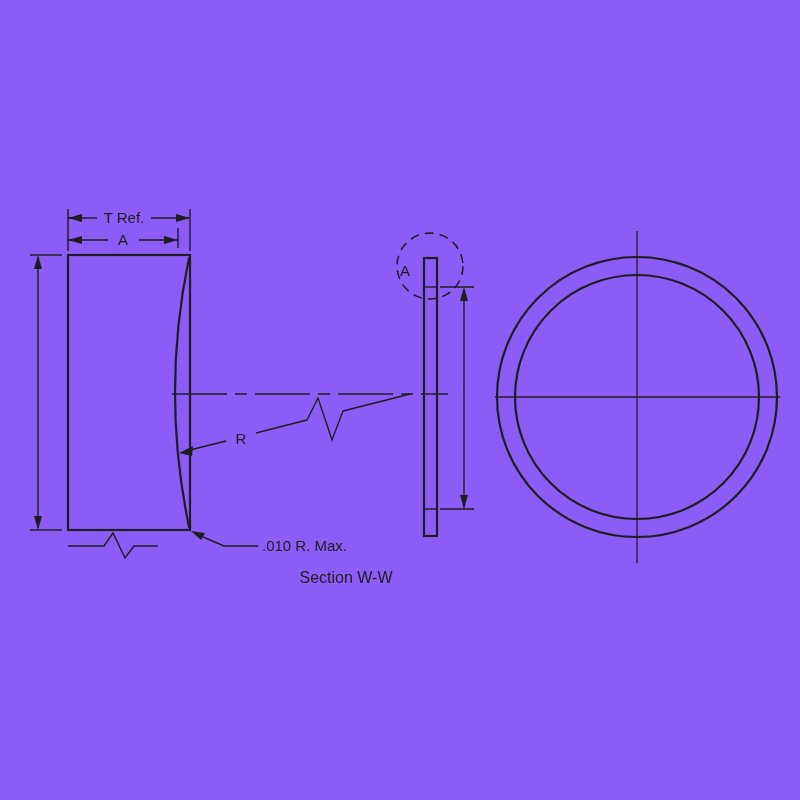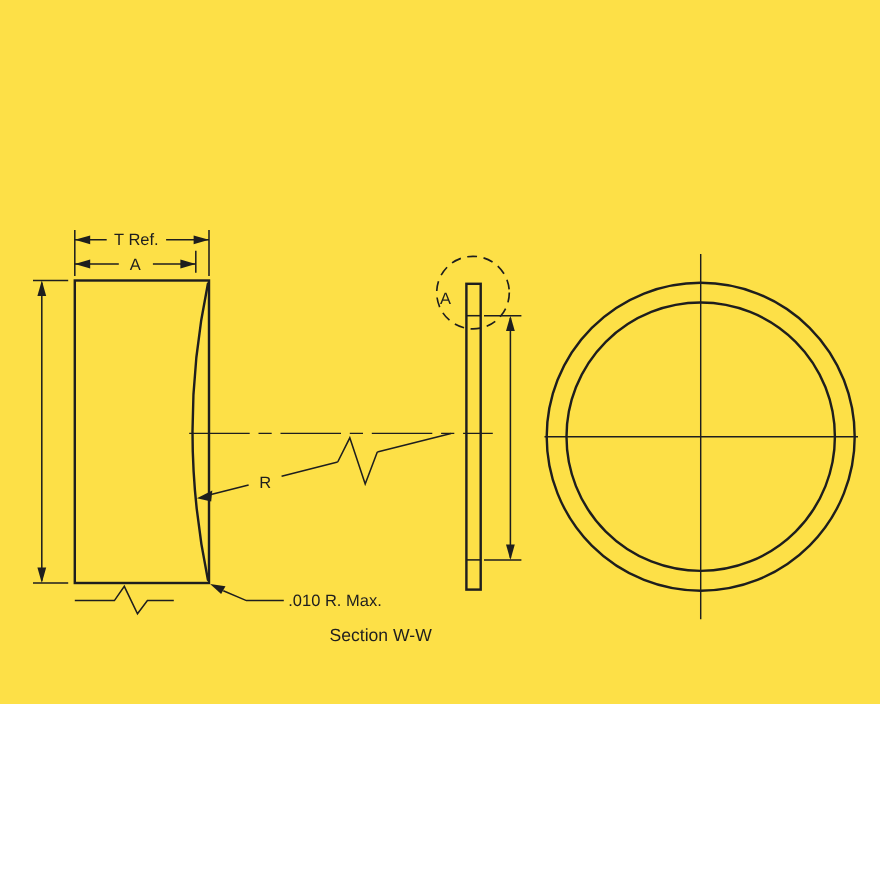--- a/index.html
+++ b/index.html
@@ -1,18 +1,18 @@
 <!DOCTYPE html>
 <html><head>
 <meta charset="utf-8">
 <style>
   html, body { margin: 0; padding: 0; background: #ffffff; }
   .frame {
-    width: 800px; height: 640px; position: relative;
-    background: #fde047; overflow: hidden; text-align: center;
+    width: 800px; height: 800px; position: relative;
+    background: #8b5cf6; overflow: hidden; text-align: center;
   }
   svg { display: block; }
   svg text {
     font-family: "Liberation Sans", sans-serif;
     fill: #1e1e1e;
   }
   .outline { stroke: #1e1e1e; stroke-width: 2.2; fill: none; stroke-linecap: round; }
   .thin    { stroke: #1e1e1e; stroke-width: 1.4; fill: none; stroke-linecap: butt; }
   .center  { stroke: #1e1e1e; stroke-width: 1.3; fill: none; }
   .dashed  { stroke: #1e1e1e; stroke-width: 1.5; fill: none; stroke-dasharray: 9 6; }

